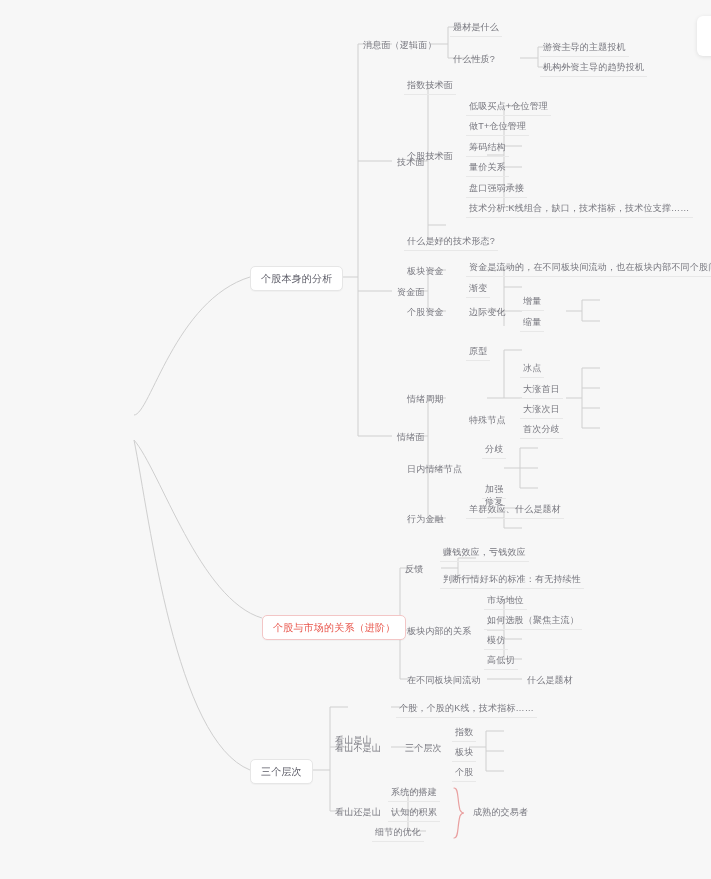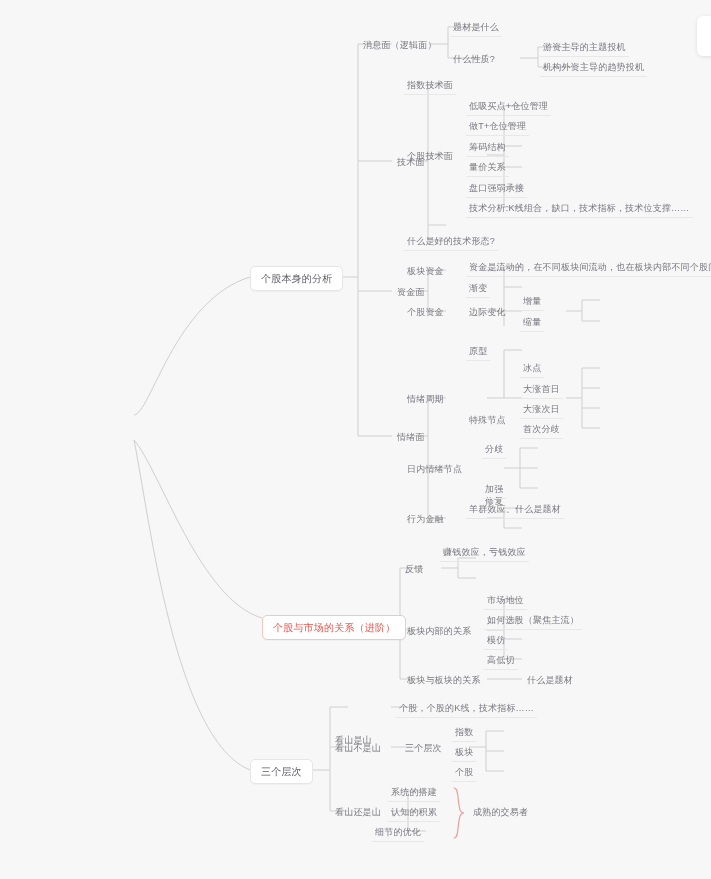--- a/index.html
+++ b/index.html
@@ -252,28 +252,29 @@
   <div class="node leaf" style="left:404px;top:461px;">日内情绪节点</div>
   <div class="node leaf ul" style="left:482px;top:441px;">分歧</div>
   <div class="node leaf ul" style="left:482px;top:461px;margin-top:32px;">修复</div>
   <div class="node leaf ul" style="left:482px;top:481px;">加强</div>
 
   <div class="node leaf" style="left:404px;top:511px;">行为金融</div>
   <div class="node leaf ul" style="left:466px;top:501px;">羊群效应、什么是题材</div>
 
   <div class="node leaf" style="left:402px;top:561px;">反馈</div>
   <div class="node leaf ul" style="left:440px;top:544px;">赚钱效应，亏钱效应</div>
+  <div class="node leaf ul" style="left:440px;top:571px;">判断行情好坏的标准：有无持续性</div>
 
   <div class="node leaf" style="left:404px;top:623px;">板块内部的关系</div>
   <div class="node leaf ul" style="left:484px;top:592px;">市场地位</div>
   <div class="node leaf ul" style="left:484px;top:612px;">如何选股（聚焦主流）</div>
   <div class="node leaf ul" style="left:484px;top:632px;">模仿</div>
   <div class="node leaf ul" style="left:484px;top:652px;">高低切</div>
 
-  <div class="node leaf" style="left:404px;top:672px;">板块与板块的关系</div>
+  <div class="node leaf" style="left:404px;top:672px;">在不同板块间流动</div>
   <div class="node leaf" style="left:524px;top:672px;">什么是题材</div>
 
   <div class="node leaf" style="left:332px;top:732px;">看山是山</div>
   <div class="node leaf ul" style="left:396px;top:700px;">个股，个股的K线，技术指标……</div>
 
   <div class="node leaf" style="left:332px;top:740px;">看山不是山</div>
   <div class="node leaf" style="left:402px;top:740px;">三个层次</div>
   <div class="node leaf ul" style="left:452px;top:724px;">指数</div>
   <div class="node leaf ul" style="left:452px;top:744px;">板块</div>
   <div class="node leaf ul" style="left:452px;top:764px;">个股</div>

